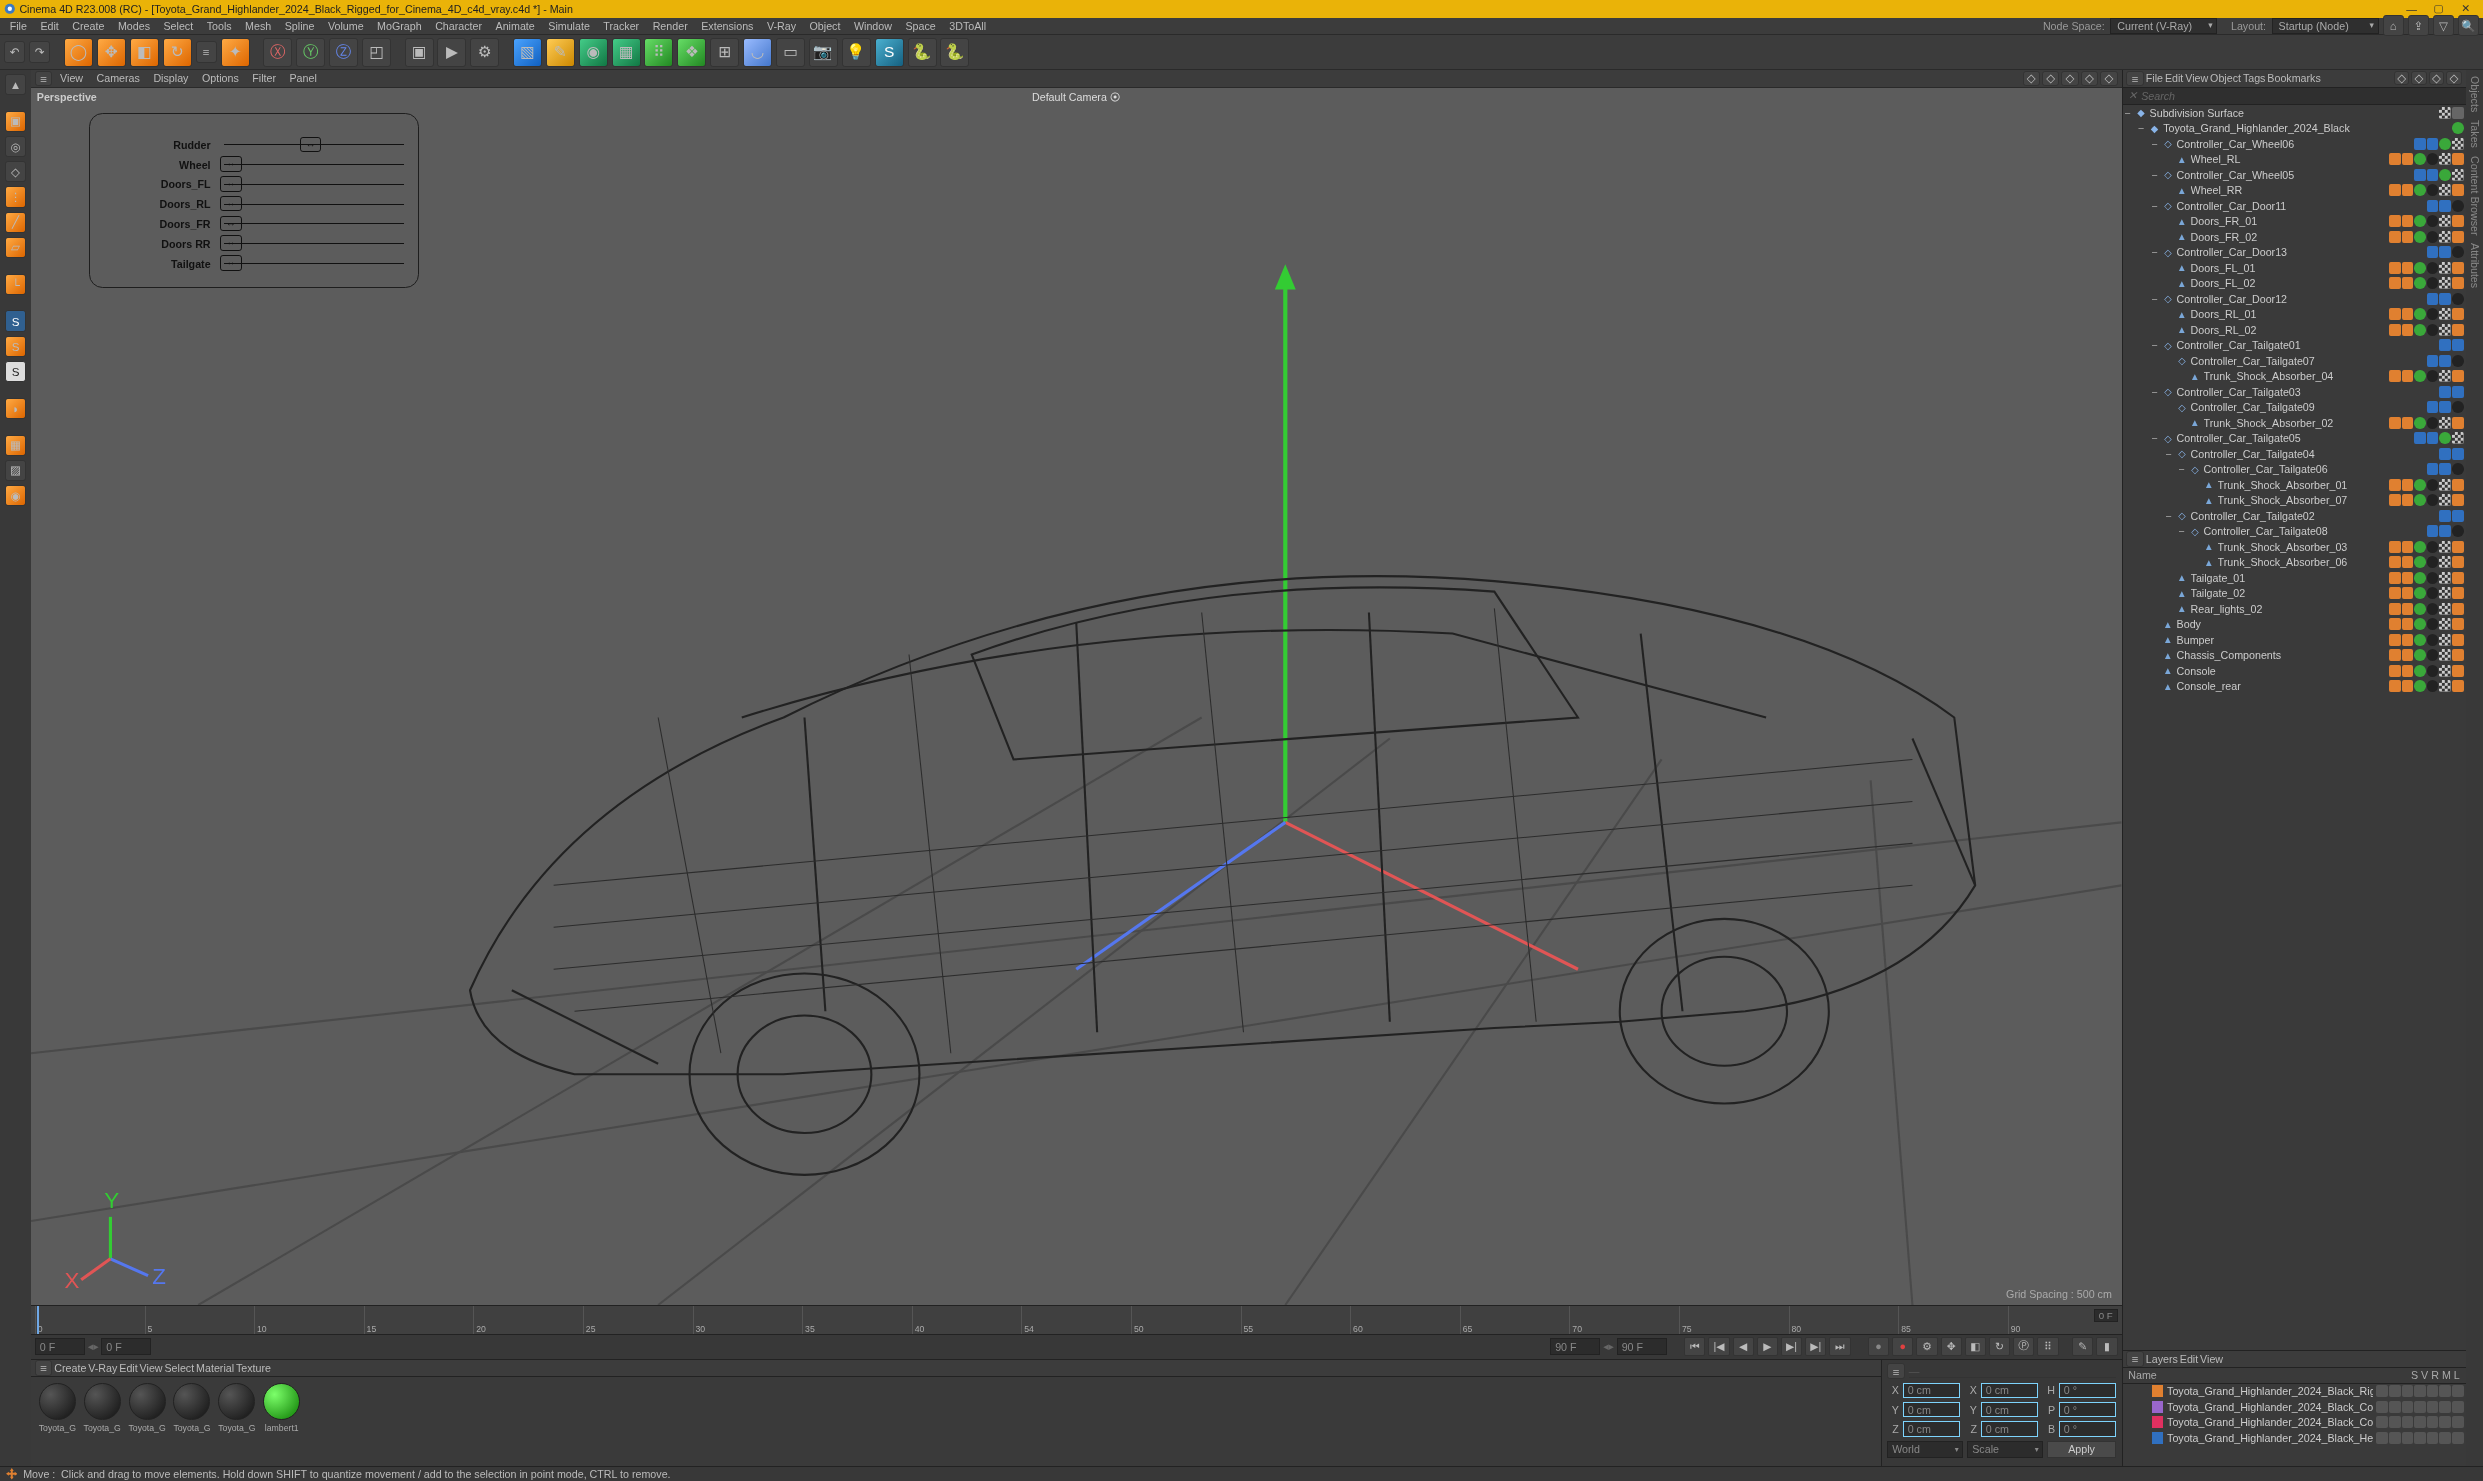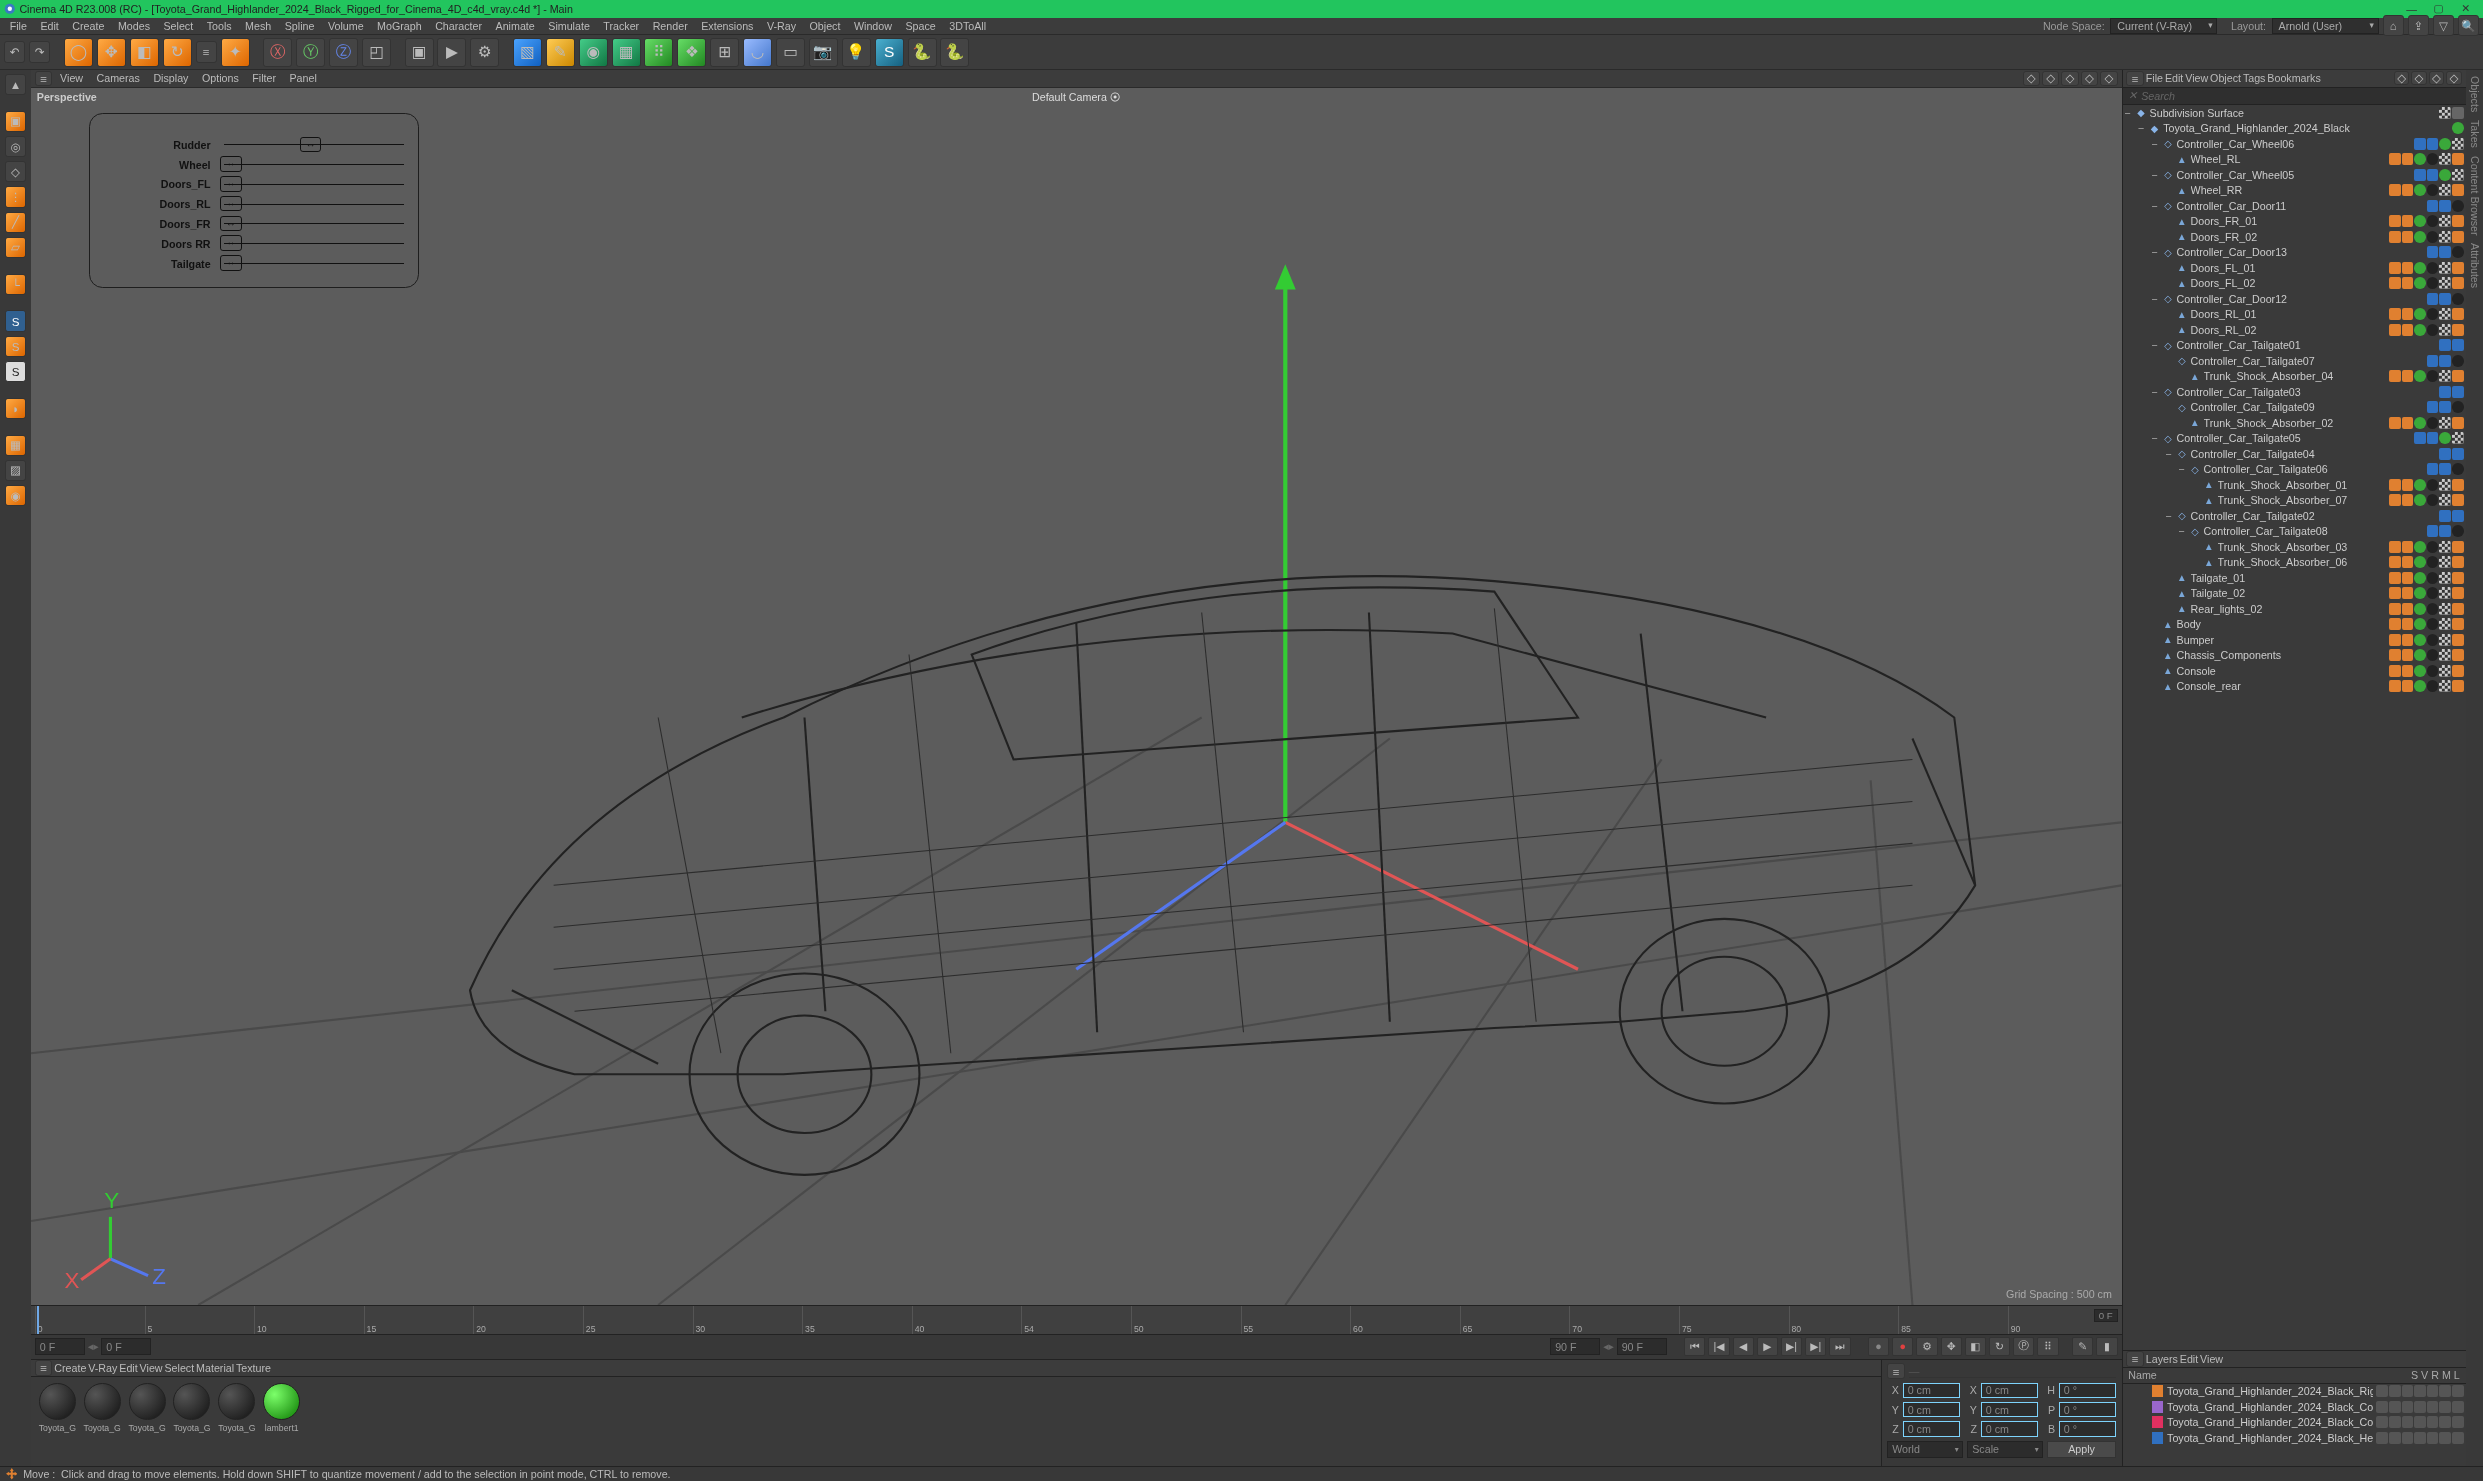--- a/index.html
+++ b/index.html
@@ -1,19 +1,19 @@
 <!DOCTYPE html>
 <html><head>
 <meta charset="utf-8">
 <style>
 * { margin: 0; padding: 0; box-sizing: border-box; font-family: "Segoe UI", Arial, sans-serif; font-size: 10.7px; }
 html, body { width: 100%; height: 100%; background: #373737; color: #bbb; overflow: hidden; }
 
 
-.titlebar { height: 17.5px; background: #22c55e; color: #222; display: flex; align-items: center; padding: 0 3.9px; }
+.titlebar { height: 17.5px; background: #eab308; color: #222; display: flex; align-items: center; padding: 0 3.9px; }
 .titlebar .icon { width: 11.6px; height: 11.6px; margin-right: 3.9px; }
 .titlebar .title { flex: 1; font-size: 10.7px; }
 .titlebar .winbtn { width: 27px; height: 15.5px; display: flex; align-items: center; justify-content: center; color: #333;}
 
 
 .menubar { height: 17.5px; background: #3c3c3c; display: flex; align-items: center; padding: 0 3.9px; gap: 1.9px; border-bottom:1px solid #2a2a2a;}
 .menubar .menuitem { padding: 1.9px 5.8px; cursor: pointer; }
 .menubar .spacer{flex:1;}
 .menubar .combo{background:#2f2f2f;border:1px solid #222;padding:1px 17.5px 1px 5.8px;position:relative;min-width:107px;color:#aaa;}
 .menubar .combo:after{content:"▾";position:absolute;right:3.9px;top:1px;font-size:8.7px;}
@@ -153,21 +153,21 @@
     <div class="menuitem">Extensions</div>
     <div class="menuitem">V-Ray</div>
     <div class="menuitem">Object</div>
     <div class="menuitem">Window</div>
     <div class="menuitem">Space</div>
     <div class="menuitem">3DToAll</div>
     <div class="spacer"></div>
     <label>Node Space:</label>
     <div class="combo">Current (V-Ray)</div>
     <label style="margin-left: 11.6px;">Layout:</label>
-    <div class="combo">Arnold (User)</div>
+    <div class="combo">Startup (Node)</div>
     <div class="tbtn small" style="margin-left: 1.9px;">⌂</div>
     <div class="tbtn small" style="margin-left: 1.9px;">⇪</div>
     <div class="tbtn small" style="margin-left: 1.9px;">▽</div>
     <div class="tbtn small" style="margin-left: 1.9px;">🔍</div>
   </div>
 
 <div class="toolbar">
   <div class="tbtn small">↶</div>
   <div class="tbtn small">↷</div>
   <div class="tsep"></div>

